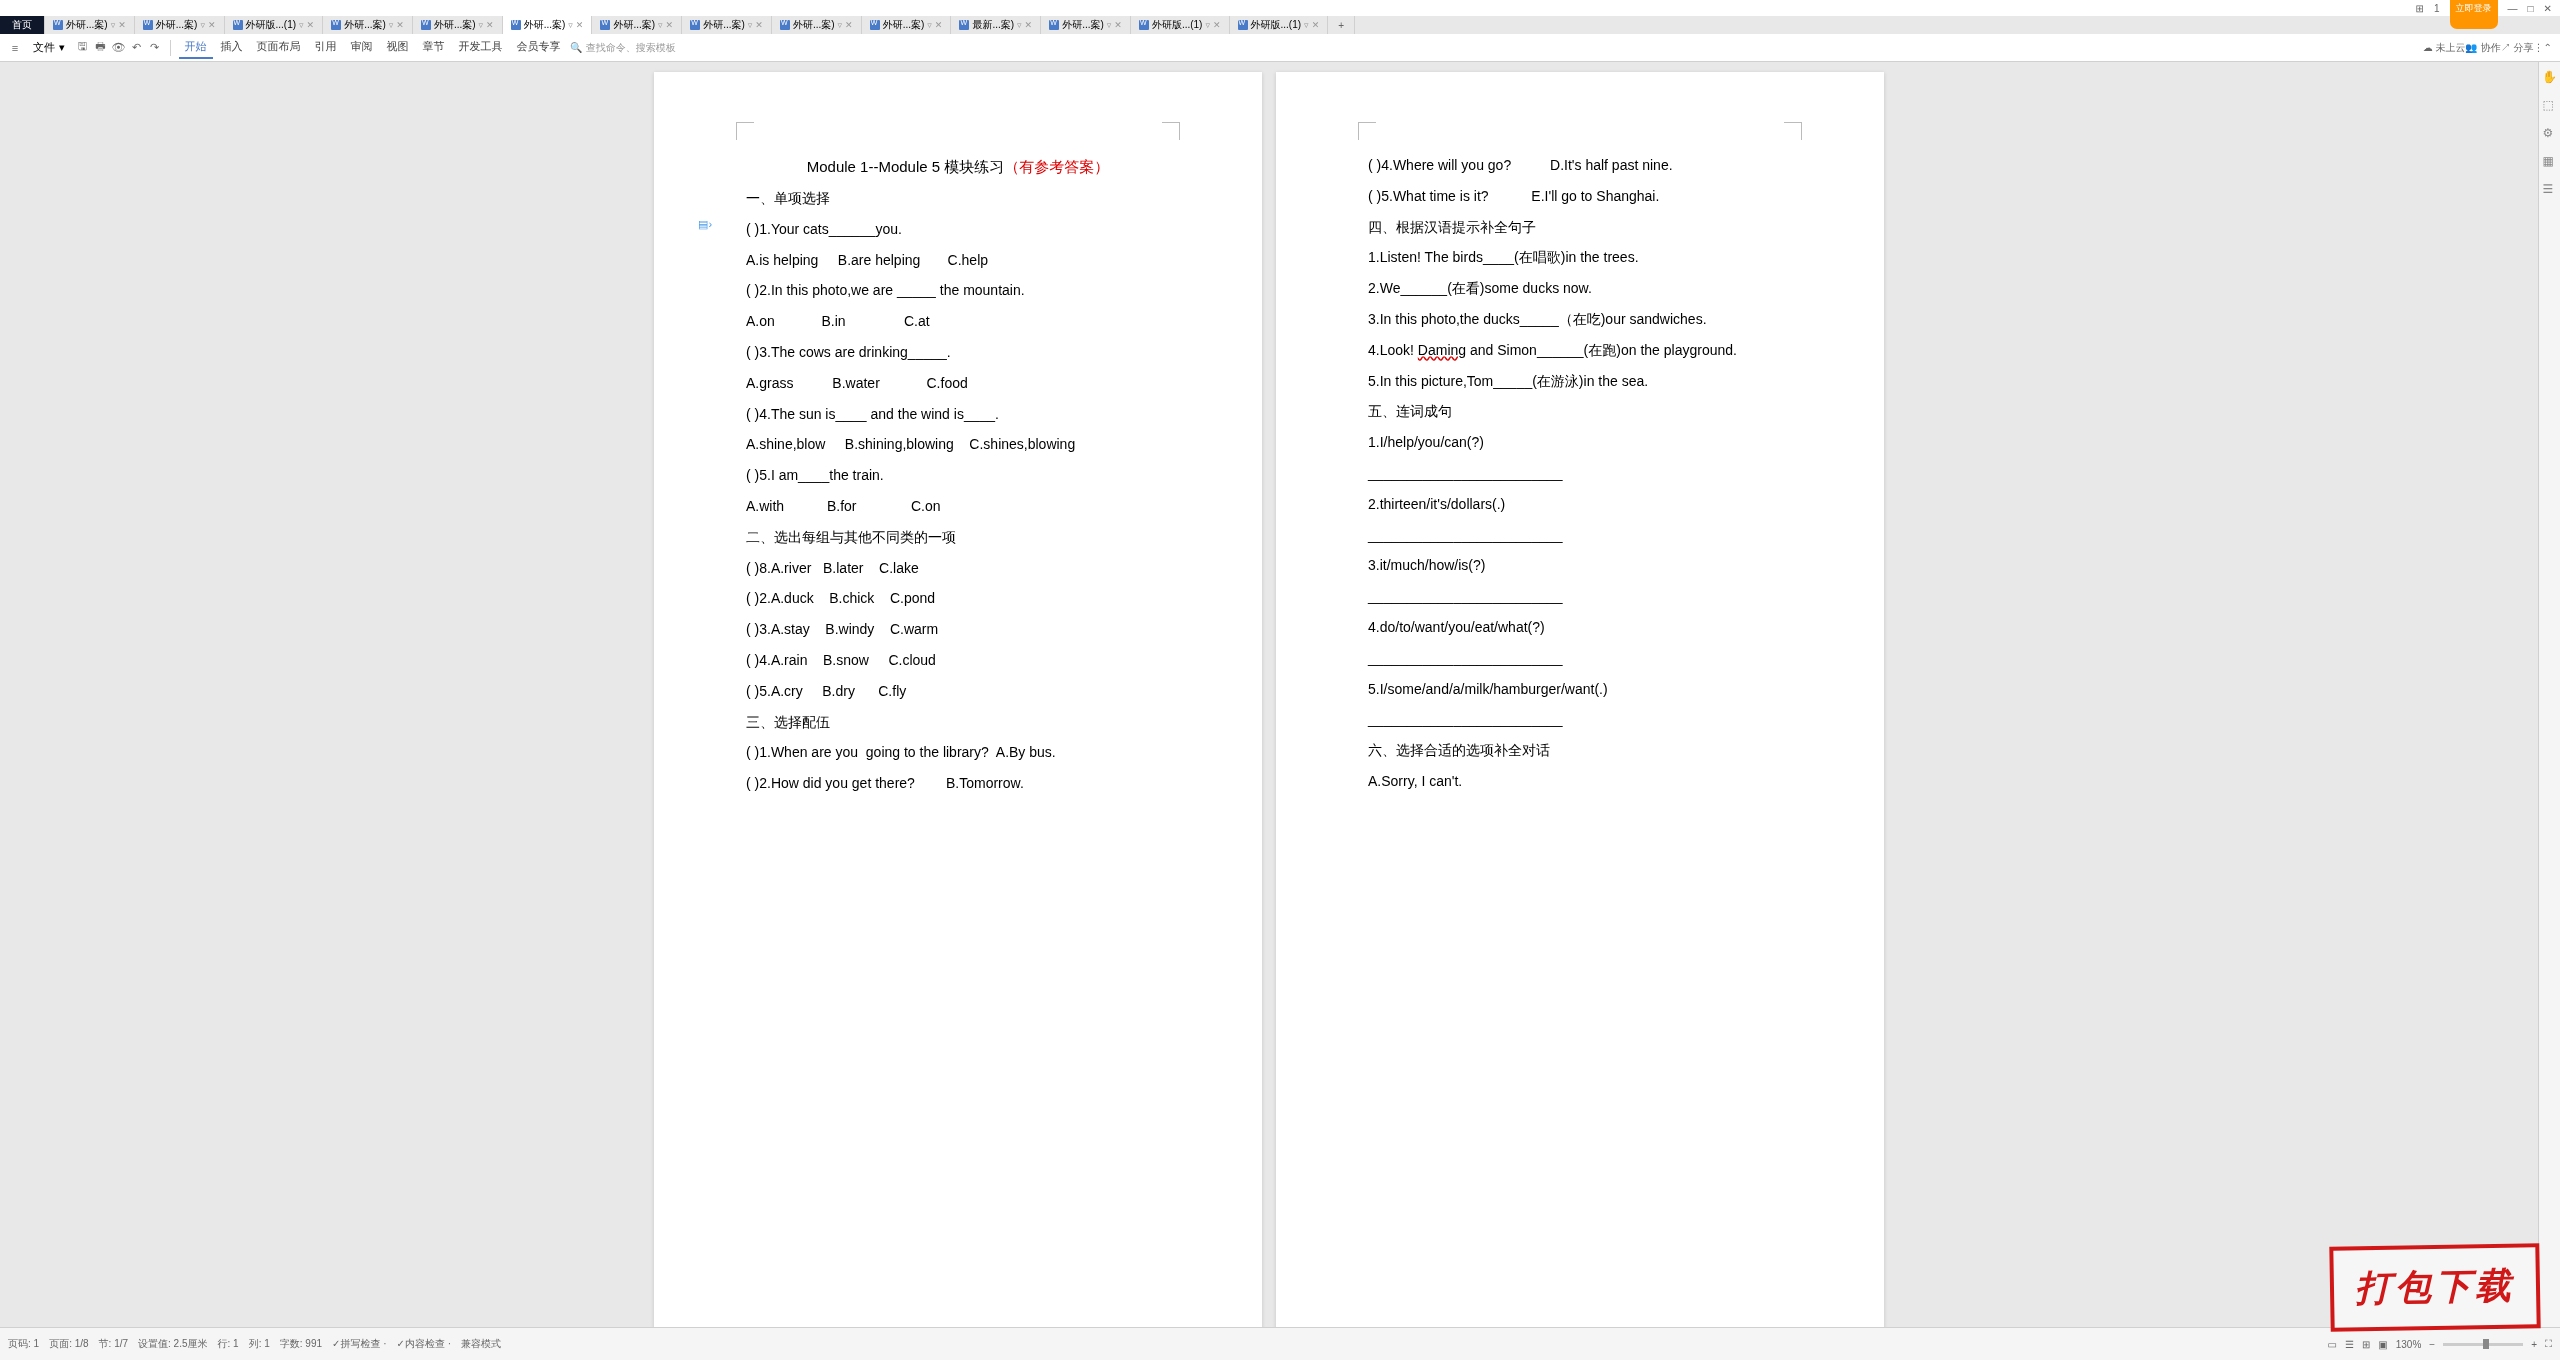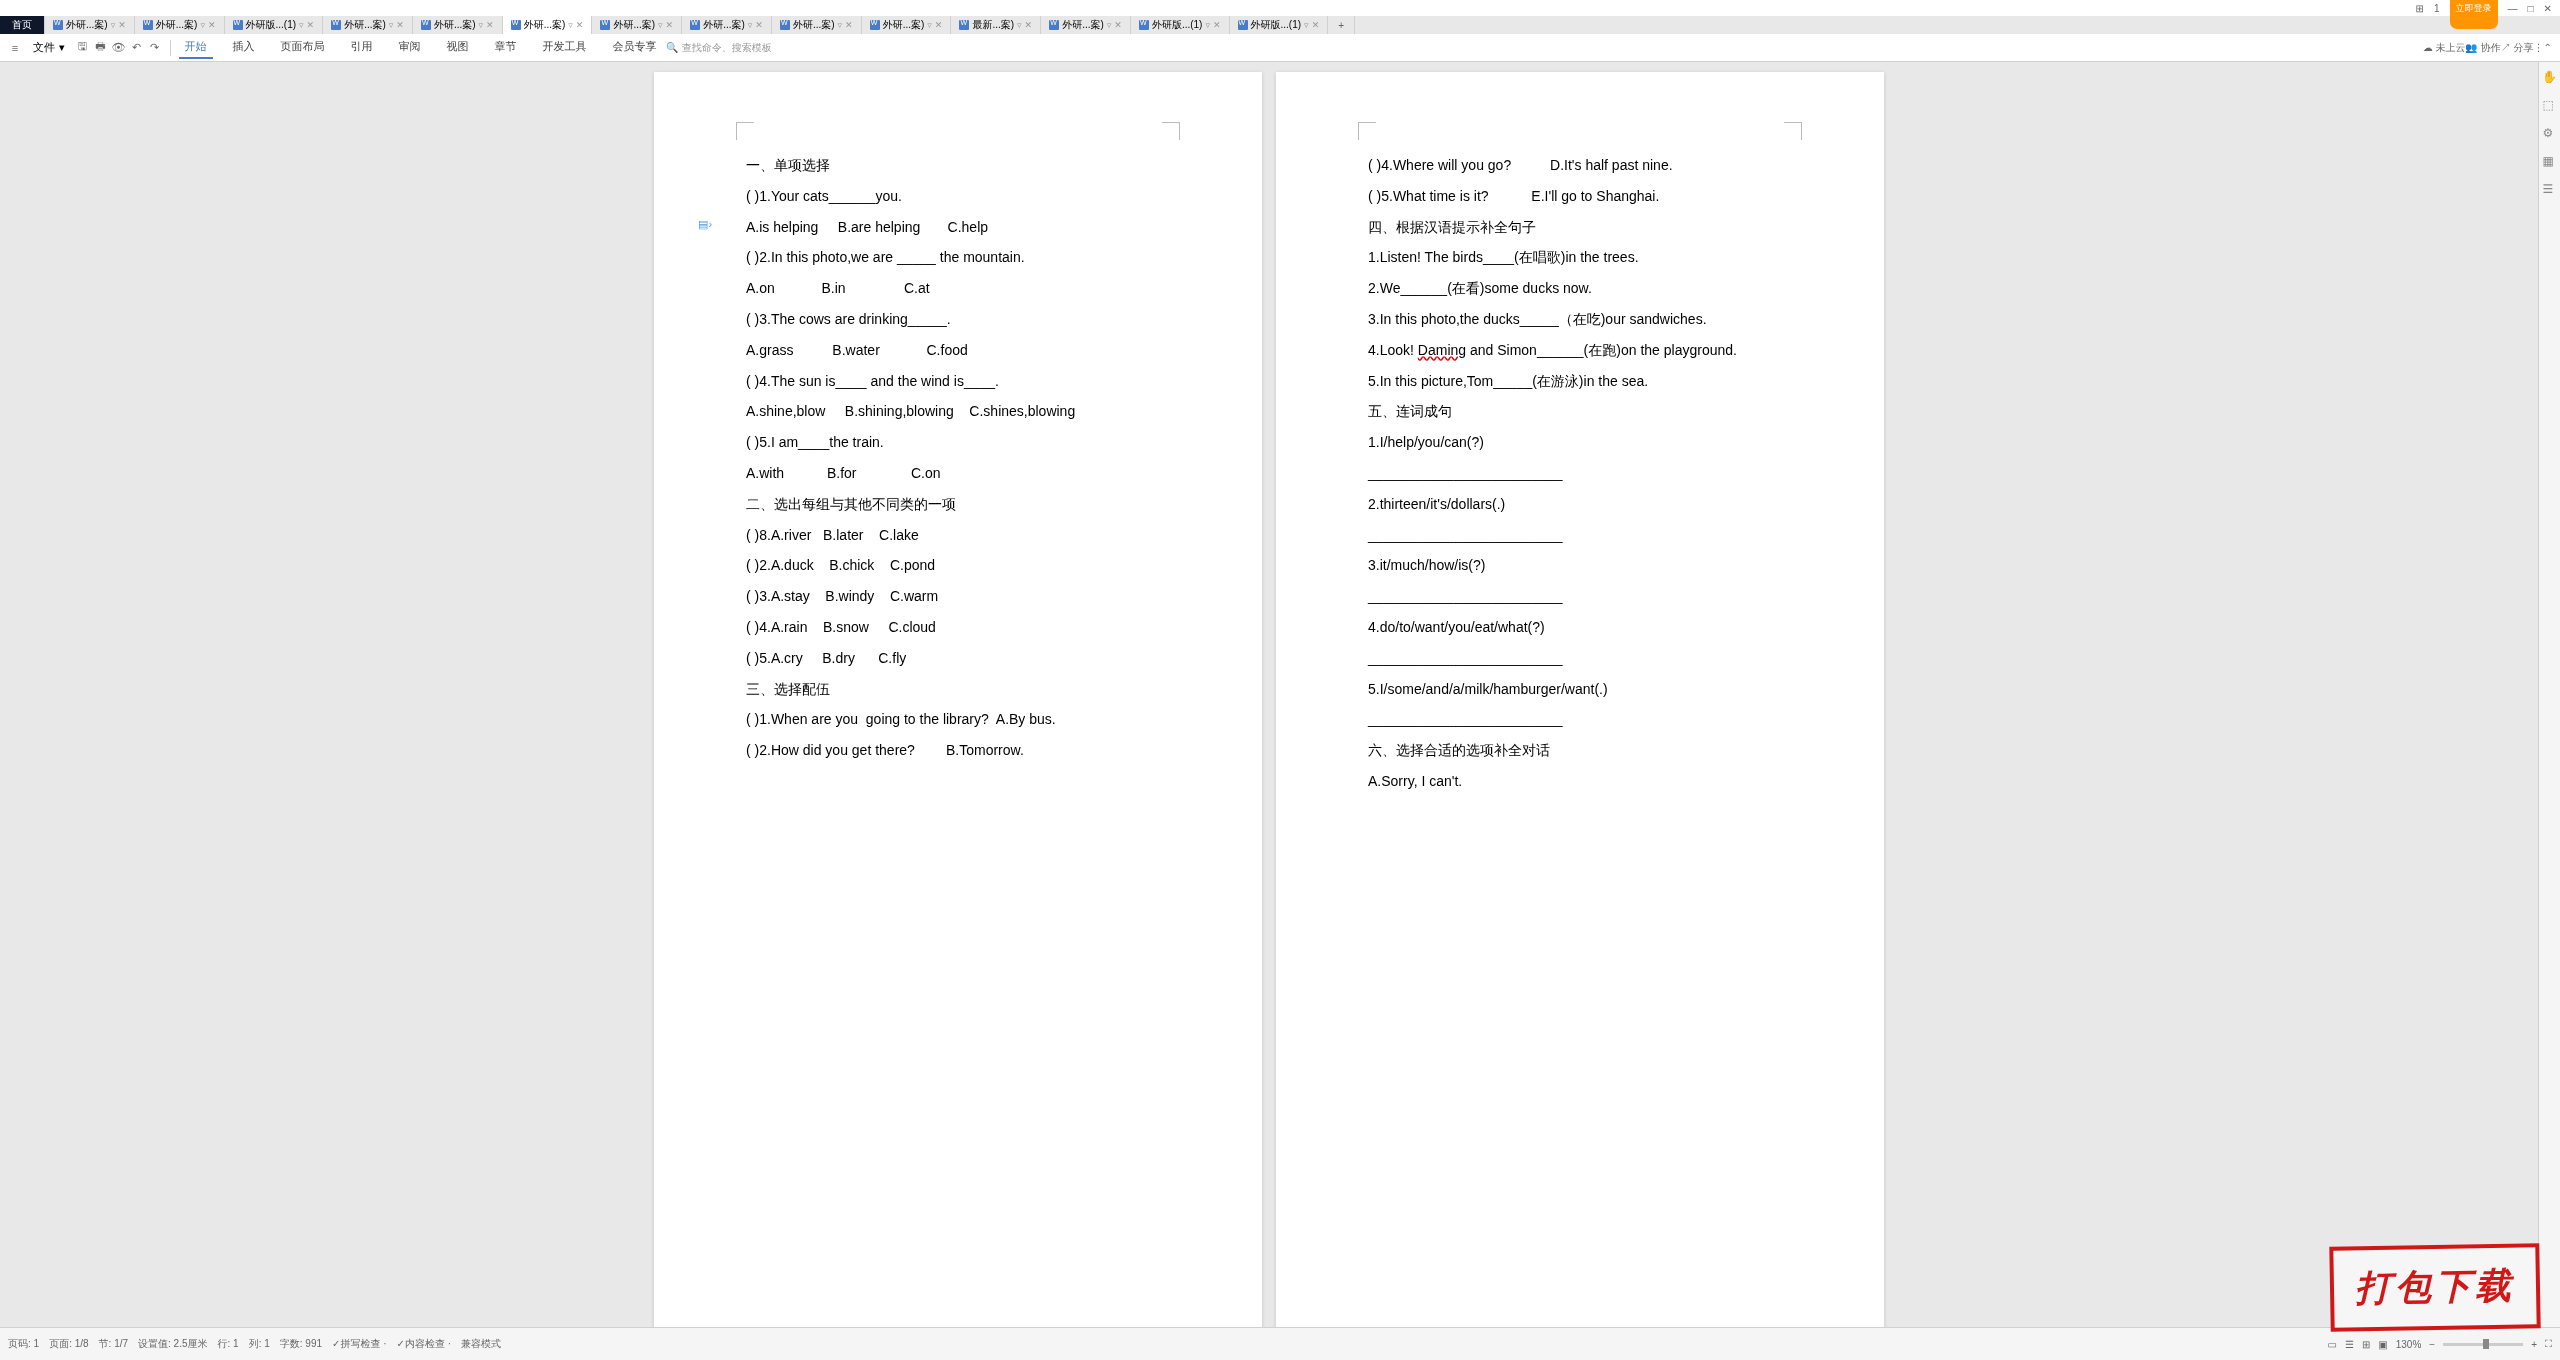--- a/index.html
+++ b/index.html
@@ -147,21 +147,21 @@
 
 <div class="toolbar">
   <span class="icon-sm">≡</span>
   <span class="file-btn"><span>文件</span> ▾</span>
   <span class="icon-sm">🖫</span>
   <span class="icon-sm">🖶</span>
   <span class="icon-sm">👁</span>
   <span class="icon-sm">↶</span>
   <span class="icon-sm">↷</span>
   <div class="sep"></div>
-  <div id="menus" style="display:flex;gap:14px">
+  <div id="menus" style="display:flex;gap:2px">
       <span class="menu-btn active">开始</span>
       <span class="menu-btn">插入</span>
       <span class="menu-btn">页面布局</span>
       <span class="menu-btn">引用</span>
       <span class="menu-btn">审阅</span>
       <span class="menu-btn">视图</span>
       <span class="menu-btn">章节</span>
       <span class="menu-btn">开发工具</span>
       <span class="menu-btn">会员专享</span>
     </div>
@@ -173,20 +173,23 @@
     <span>⋮</span>
     <span>⌃</span>
   </div>
 </div>
 
 <div class="workspace">
   <div class="page">
     <div class="corner tl"></div>
     <div class="corner tr"></div>
     <span class="thumb-icon">▤›</span>
+    <div class="title">
+      <span>Module 1--Module 5 模块练习</span><span class="red">（有参考答案）</span>
+    </div>
     <div id="p1-lines">
         <div class="line">一、单项选择</div>
         <div class="line">( )1.Your cats______you.</div>
         <div class="line">A.is helping     B.are helping       C.help</div>
         <div class="line">( )2.In this photo,we are _____ the mountain.</div>
         <div class="line">A.on            B.in               C.at</div>
         <div class="line">( )3.The cows are drinking_____.</div>
         <div class="line">A.grass          B.water            C.food</div>
         <div class="line">( )4.The sun is____ and the wind is____.</div>
         <div class="line">A.shine,blow     B.shining,blowing    C.shines,blowing</div>

